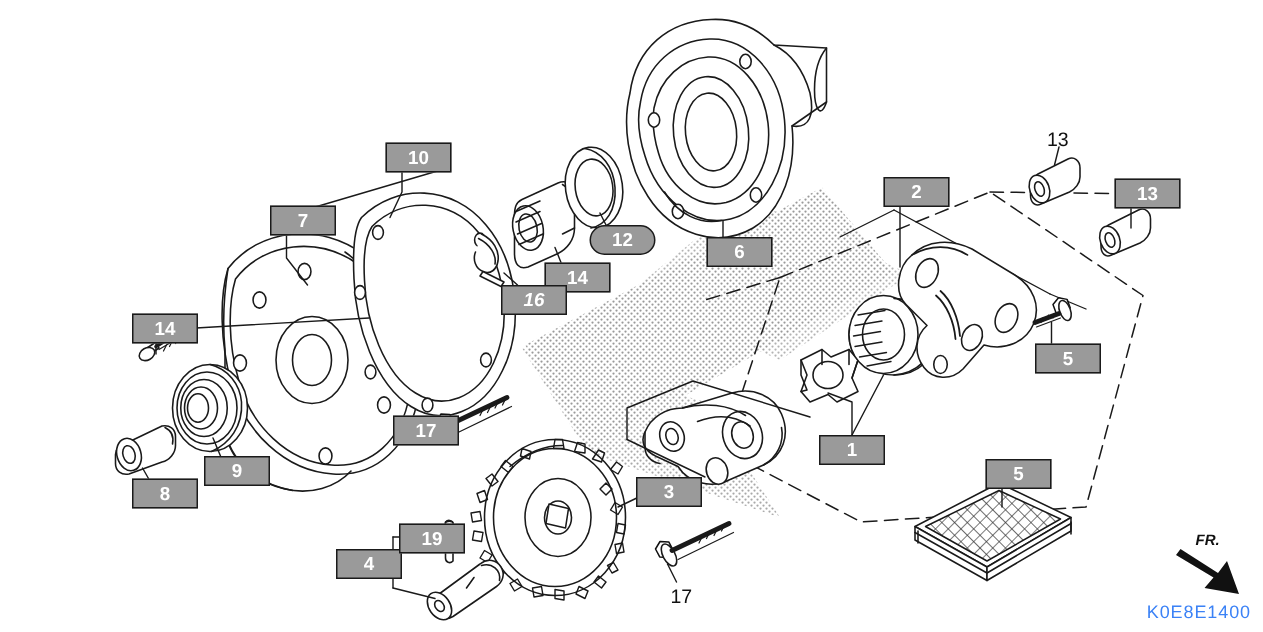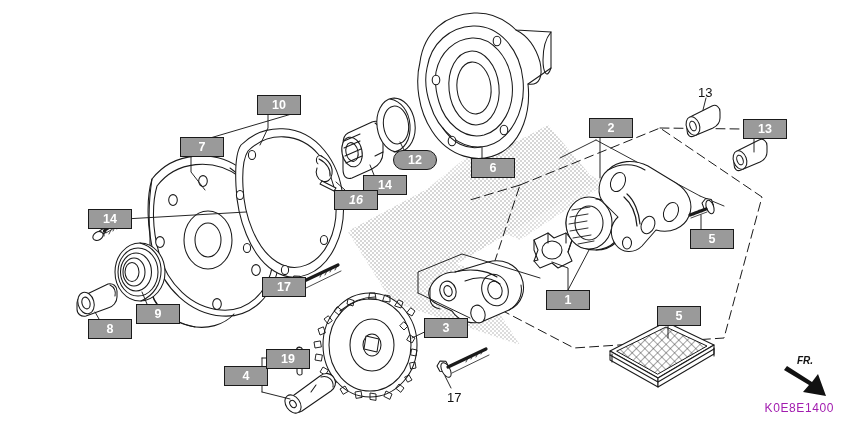--- a/index.html
+++ b/index.html
@@ -23,21 +23,21 @@
   .plainnum{
     position:absolute;
     color:#111;
     font-size:13px;
     font-weight:normal;
     font-family:"Liberation Sans",sans-serif;
   }
   #partcode{
     position:absolute;
     right:8px;bottom:6px;
-    color:#a21caf;
+    color:#3b82f6;
     font-size:12px;
     letter-spacing:0.6px;
     font-family:"Liberation Sans",sans-serif;
   }
   #frlabel{
     position:absolute;
     left:757px;top:355px;
     color:#111;
     font-size:10px;
     font-weight:bold;

